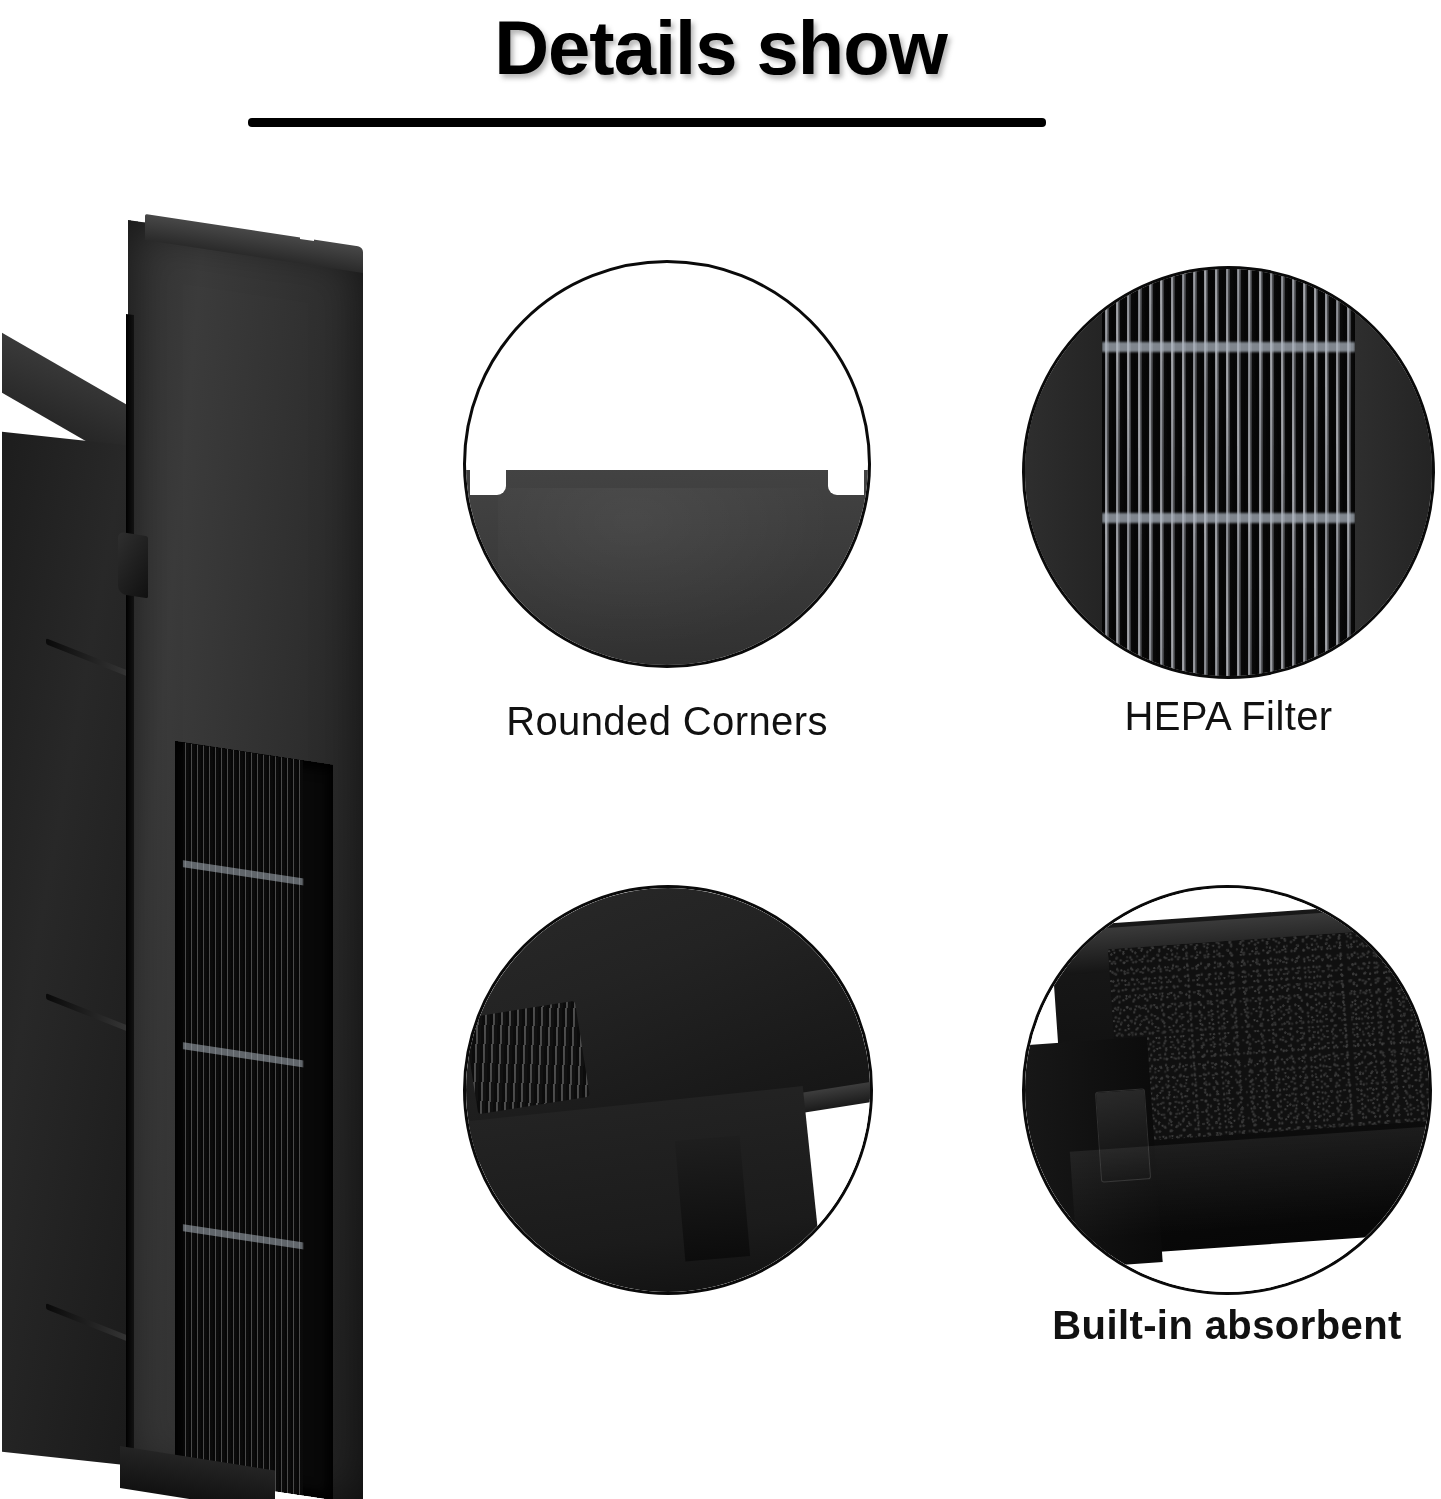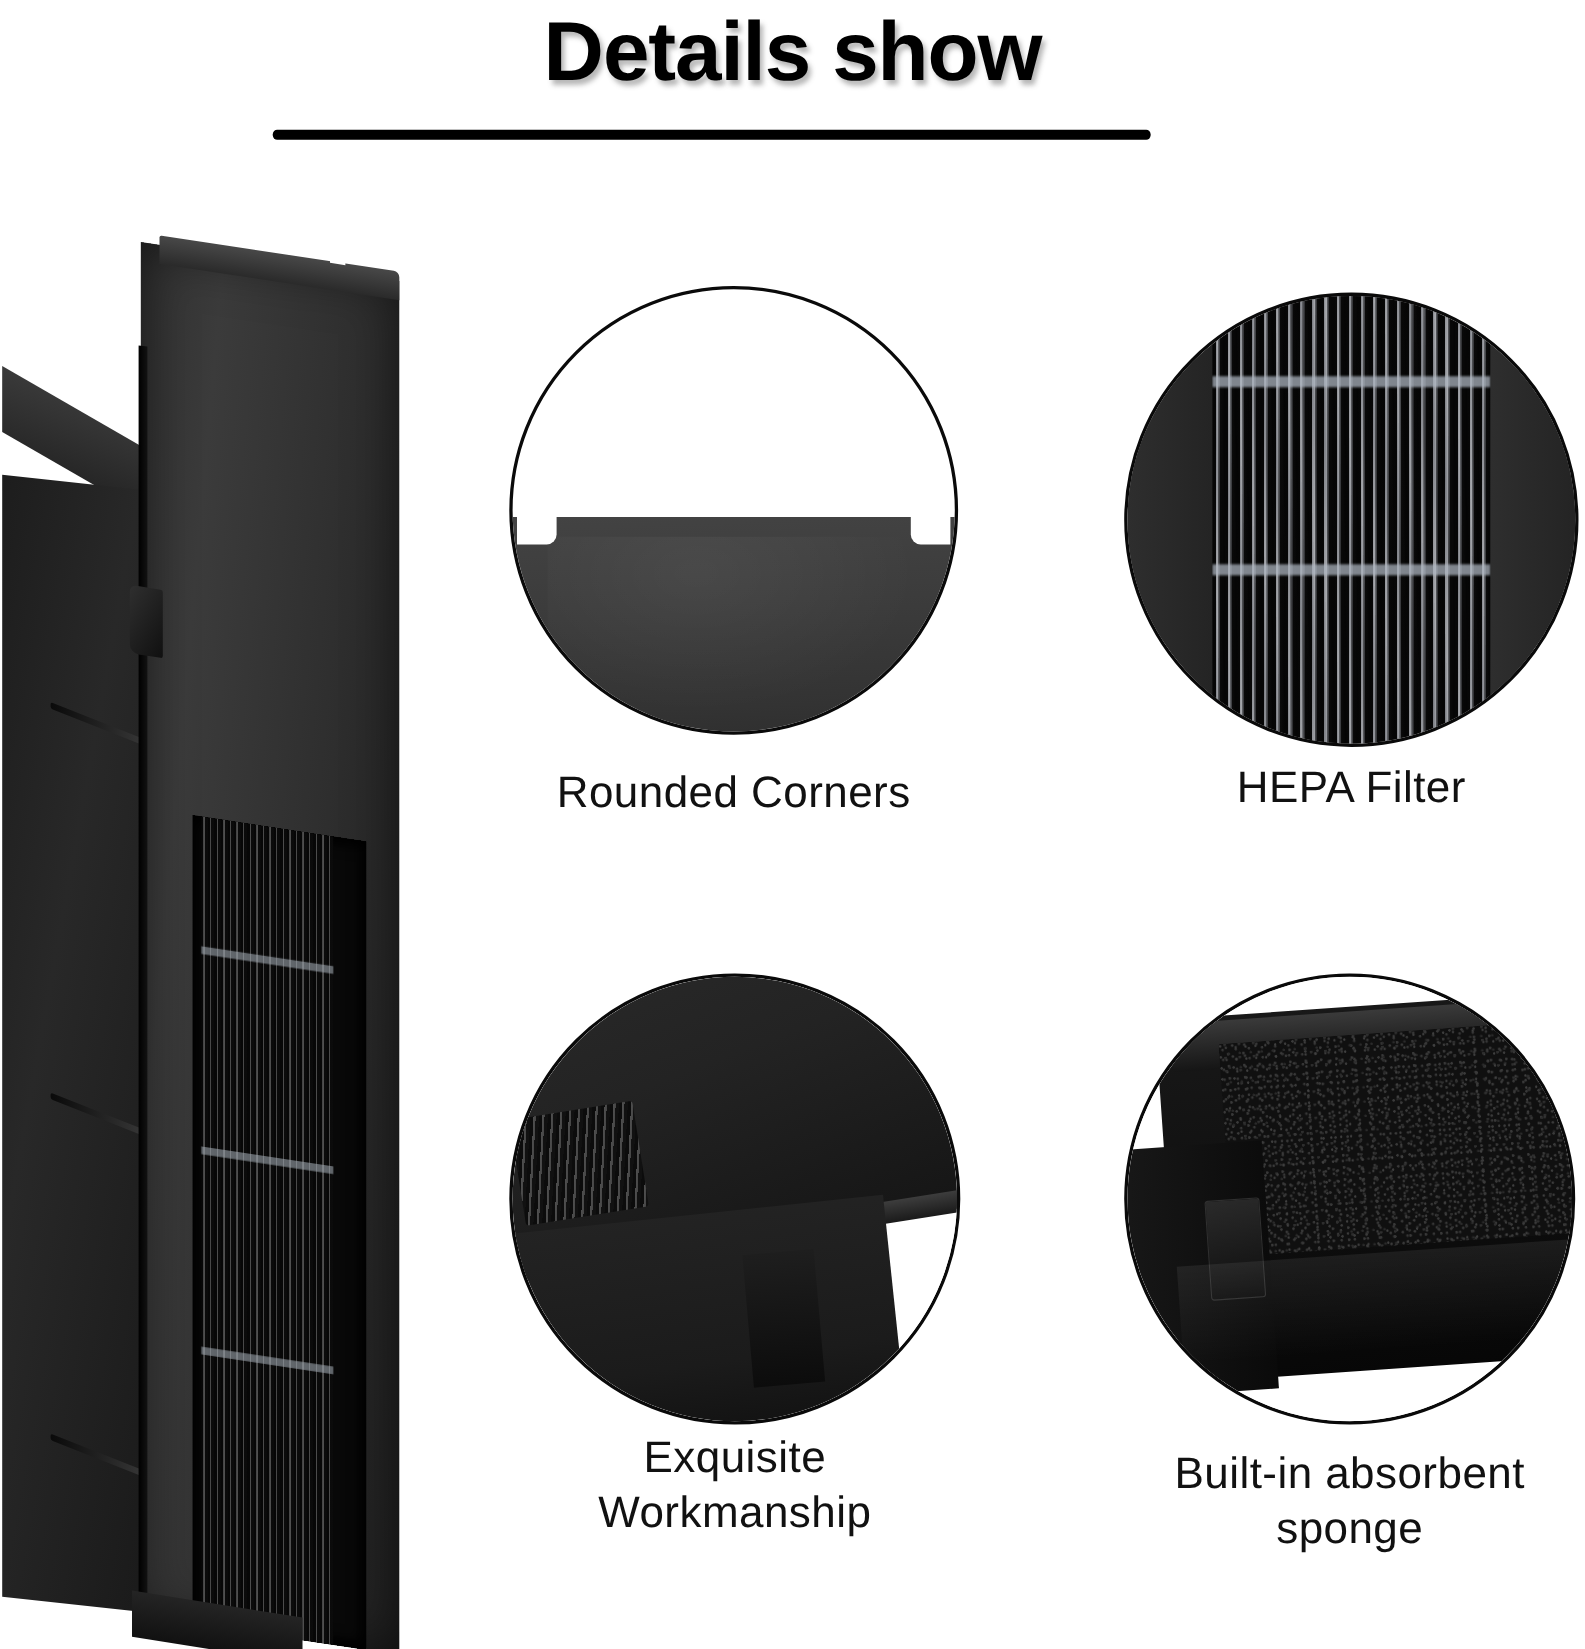--- a/index.html
+++ b/index.html
@@ -421,21 +421,21 @@
   }
   .sp-gloss {
     position: absolute;
     left: 12%;
     top: 62%;
     width: 96%;
     height: 26%;
     background: linear-gradient(180deg, rgba(255,255,255,0.07), rgba(255,255,255,0) 85%);
     transform: rotate(-4deg);
   }
-  #caption-sponge { top: 430px; }
+  #caption-sponge { top: 415px; font-weight: bold; }
 </style>
 </head>
 <body>
 
 <div id="header">
   <div id="page-title">Details show</div>
   <div id="title-rule"></div>
 </div>
 
 <div id="hero-photo">
@@ -485,33 +485,28 @@
 
 <div class="callout" id="callout-work">
   <div class="circle" id="circle-work">
     <div class="wk-bg"></div>
     <div class="wk-top"></div>
     <div class="wk-pleats"></div>
     <div class="wk-edge"></div>
     <div class="wk-body"></div>
     <div class="wk-tab"></div>
   </div>
-  <div class="caption" id="caption-work">
-    <div>Exquisite</div>
-    <div>Workmanship</div>
-  </div>
 </div>
 
 <div class="callout" id="callout-sponge">
   <div class="circle" id="circle-sponge">
     <div class="sp-bg"></div>
     <div class="sp-body"></div>
     <div class="sp-rim"></div>
     <div class="sp-foam"></div>
     <div class="sp-left-wall"></div>
     <div class="sp-clip"></div>
     <div class="sp-gloss"></div>
   </div>
   <div class="caption" id="caption-sponge">
     <div>Built-in absorbent</div>
-    <div>sponge</div>
   </div>
 </div>
 
 </body></html>

